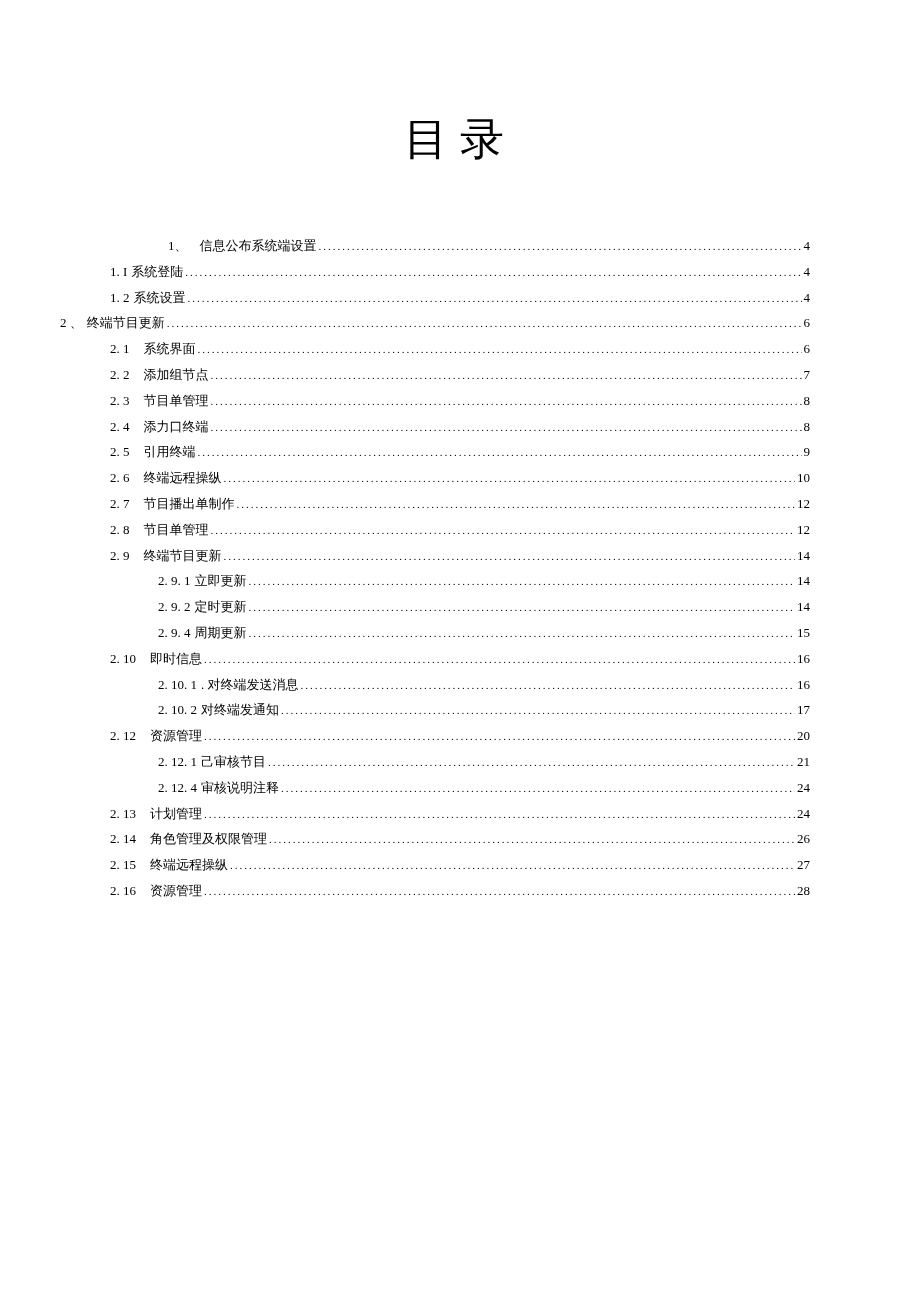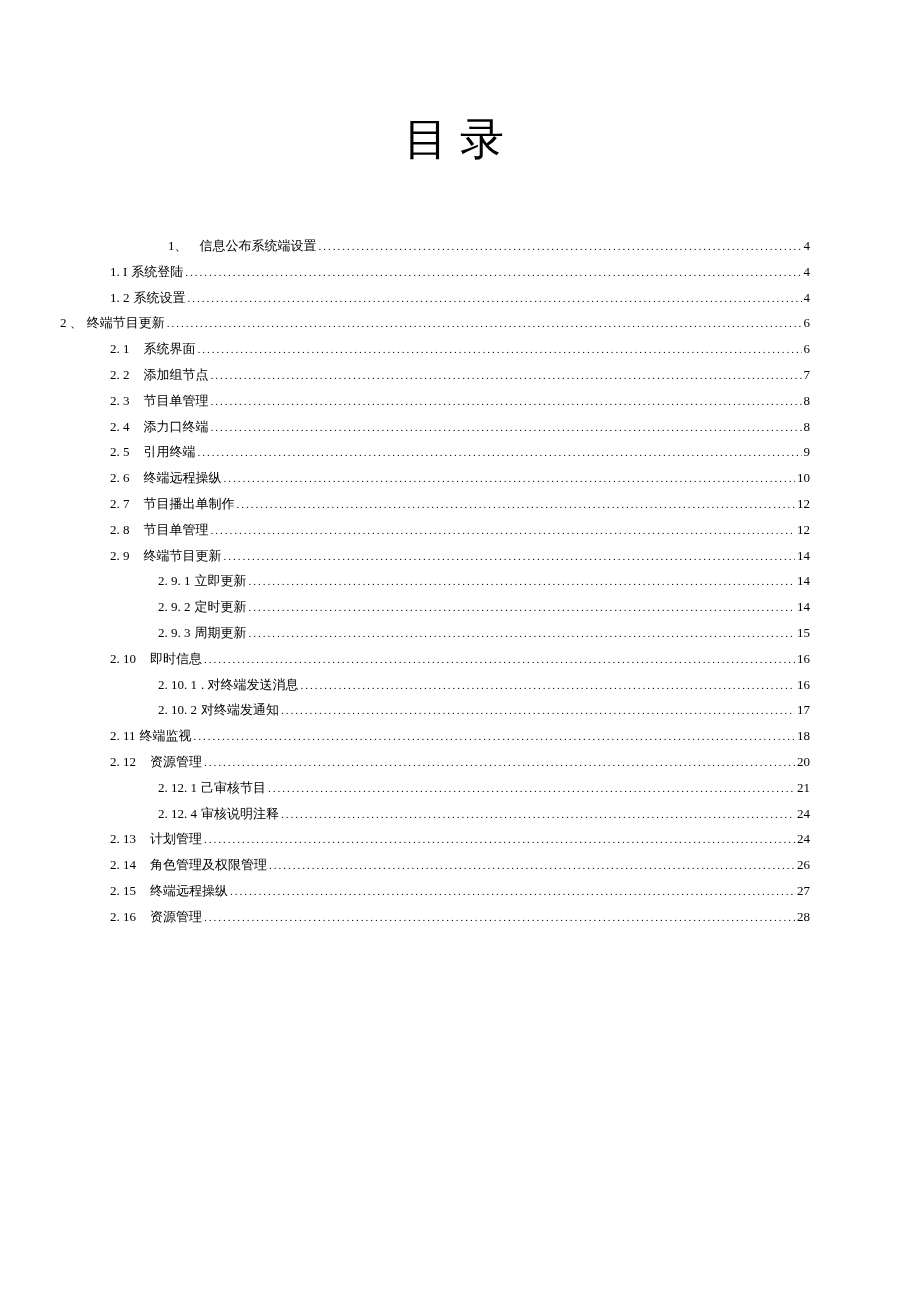--- a/index.html
+++ b/index.html
@@ -177,21 +177,21 @@
       <span class="toc-dots"></span>
       <span class="toc-page">14</span>
     </div>
     <div class="toc-entry level-2">
       <span class="toc-num">2. 9. 2</span>
       <span class="toc-text">定时更新</span>
       <span class="toc-dots"></span>
       <span class="toc-page">14</span>
     </div>
     <div class="toc-entry level-2">
-      <span class="toc-num">2. 9. 3</span>
+      <span class="toc-num">2. 9. 4</span>
       <span class="toc-text">周期更新</span>
       <span class="toc-dots"></span>
       <span class="toc-page">15</span>
     </div>
     <div class="toc-entry level-1b">
       <span class="toc-num">2. 10</span>
       <span class="spacegap"></span>
       <span class="toc-text">即时信息</span>
       <span class="toc-dots"></span>
       <span class="toc-page">16</span>
@@ -200,26 +200,20 @@
       <span class="toc-num">2. 10. 1</span>
       <span class="toc-text">. 对终端发送消息</span>
       <span class="toc-dots"></span>
       <span class="toc-page">16</span>
     </div>
     <div class="toc-entry level-2">
       <span class="toc-num">2. 10. 2</span>
       <span class="toc-text">对终端发通知</span>
       <span class="toc-dots"></span>
       <span class="toc-page">17</span>
-    </div>
-    <div class="toc-entry level-1b">
-      <span class="toc-num">2. 11</span>
-      <span class="toc-text">终端监视</span>
-      <span class="toc-dots"></span>
-      <span class="toc-page">18</span>
     </div>
     <div class="toc-entry level-1b">
       <span class="toc-num">2. 12</span>
       <span class="spacegap"></span>
       <span class="toc-text">资源管理</span>
       <span class="toc-dots"></span>
       <span class="toc-page">20</span>
     </div>
     <div class="toc-entry level-2">
       <span class="toc-num">2. 12. 1</span>

